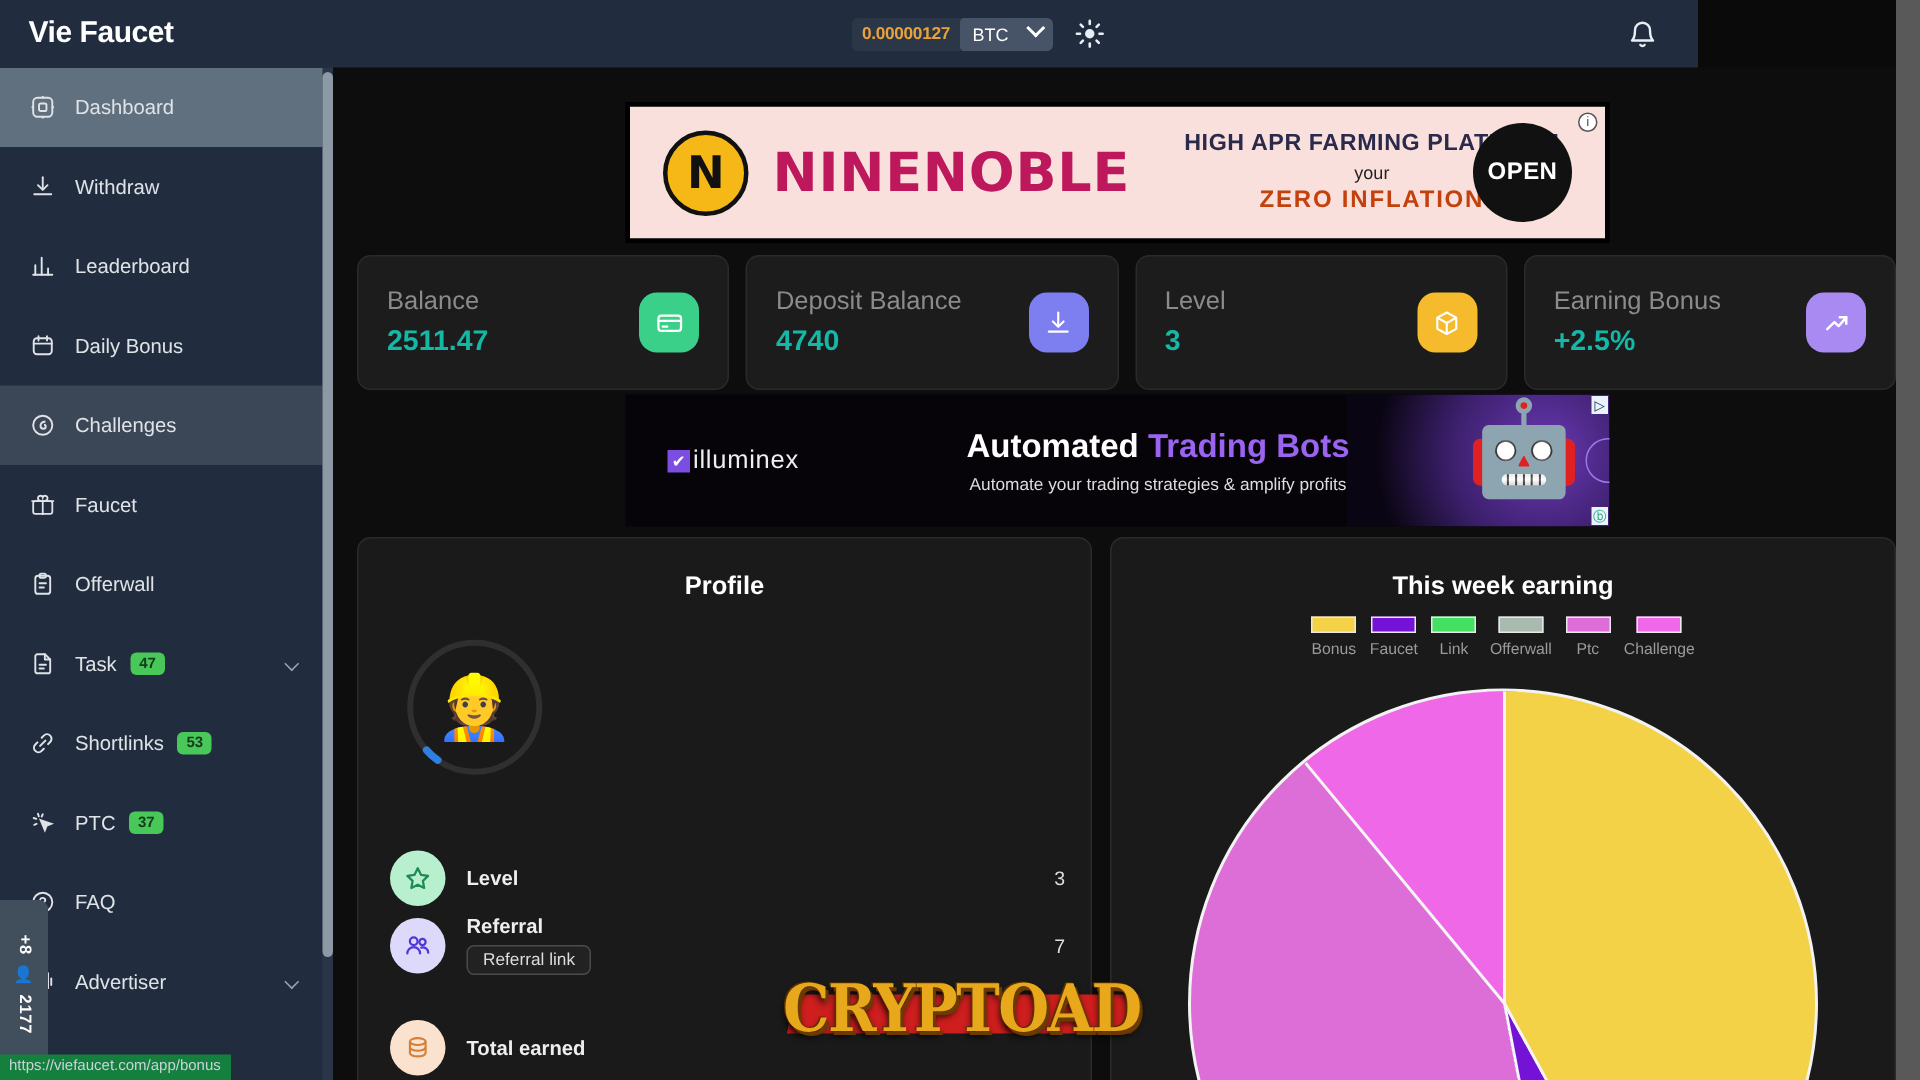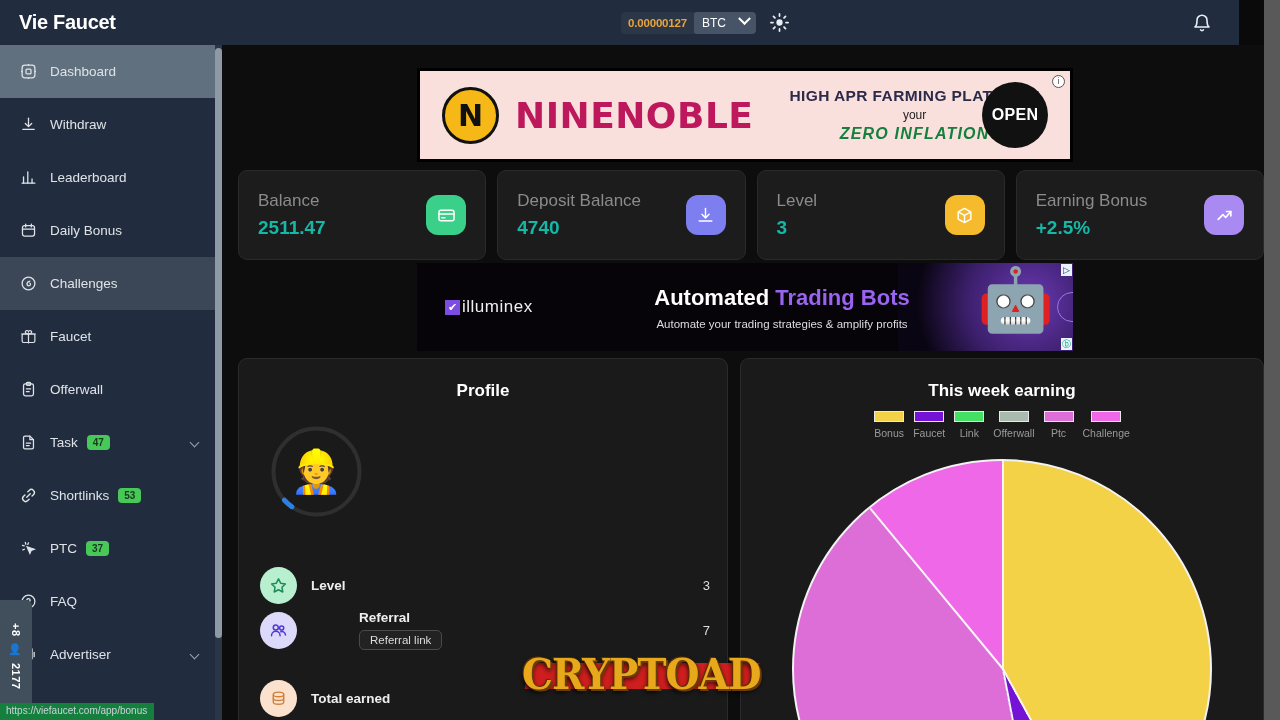--- a/index.html
+++ b/index.html
@@ -6,21 +6,21 @@
   html,body { width:1280px; height:720px; overflow:hidden; }
   body {
     background:#0a0a0a;
     font-family:"Liberation Sans", sans-serif;
     color:#fff;
     position:relative;
   }
 
   
   #topbar{
-    position:absolute; left:0; top:0; width:1239px; height:45px;
+    position:absolute; left:0; top:0; width:1132px; height:45px;
     background:#212d3e; display:flex; align-items:center; z-index:30;
   }
   #brand{
     width:225px; padding-left:19px; font-size:20px; font-weight:bold;
     letter-spacing:-0.3px; color:#ffffff;
   }
   #top-center{ flex:1; display:flex; align-items:center; justify-content:center; gap:13px; }
   #bal-pill{
     display:flex; align-items:center; height:22px;
     background:#2b3647; border-radius:4px; overflow:hidden;
@@ -125,21 +125,21 @@
     display:flex; align-items:center; justify-content:center;
     font-size:30px; font-weight:bold; color:#111; font-family:"DejaVu Sans",sans-serif;
   }
   #nn-name{
     font-size:36px; font-weight:bold; color:#be185d; margin-left:16px;
     letter-spacing:0.5px; font-family:"DejaVu Sans", sans-serif;
   }
   #nn-mid{ margin-left:36px; text-align:center; color:#2b2a4a; }
   #nn-l1{ font-size:15.5px; font-weight:bold; letter-spacing:0.4px; }
   #nn-l2{ font-size:12px; margin:3px 0; color:#222; }
-  #nn-l3{ font-size:16px; font-weight:bold; color:#15803d; letter-spacing:1.2px;font-style:italic; }
+  #nn-l3{ font-size:16px; font-weight:bold; color:#c2410c; letter-spacing:1.2px; }
   #nn-open{
     position:absolute; right:22px; top:50%; transform:translateY(-50%);
     width:66px; height:66px; border-radius:50%; background:#111;
     display:flex; align-items:center; justify-content:center;
     color:#fff; font-size:16px; font-weight:bold; letter-spacing:0.3px;
   }
   #nn-info{
     position:absolute; right:5px; top:4px; width:13px; height:13px;
     border:1.4px solid #555; border-radius:50%; color:#555;
     font-size:9px; text-align:center; line-height:11px; background:#fff;
@@ -180,21 +180,21 @@
   #illu{
     position:absolute; left:28px; top:50%; transform:translateY(-50%);
     display:flex; align-items:center; gap:2px;
   }
   #illu-chk{
     width:15px; height:15px; background:#7b4de0; color:#fff;
     font-size:11px; display:flex; align-items:center; justify-content:center;
   }
   #illu-txt{ font-size:17px; color:#eee; letter-spacing:0.5px; }
   #b2-mid{
-    position:absolute; left:150px; top:50%; transform:translateY(-50%);
+    position:absolute; left:140px; top:50%; transform:translateY(-50%);
     width:430px; text-align:center;
   }
   #b2-h{ font-size:22px; font-weight:bold; }
   #b2-h .w2{ color:#9a63f0; }
   #b2-sub{ font-size:11.5px; color:#ddd; margin-top:7px; }
   #b2-cta{
     position:absolute; left:640px; top:50%; transform:translateY(-50%);
     border:1.5px solid #9a78e8; border-radius:22px; padding:7px 16px;
     font-size:12.5px; color:#eee; white-space:nowrap; cursor:pointer;
   }
@@ -540,21 +540,21 @@
             <div class="prow-ico" style="background:#b8f0cf;color:#1f8a52">
               <svg viewBox="0 0 24 24" fill="none" stroke="currentColor" stroke-width="1.9" stroke-linejoin="round">
                 <path d="m12 3.6 2.7 5.5 6 .9-4.35 4.2 1.03 6L12 17.4 6.62 20.2l1.03-6L3.3 10l6-.9z"></path>
               </svg>
             </div>
             <div class="prow-main">
               <div class="prow-label">Level</div>
             </div>
             <div class="prow-val">3</div>
           </div>
-          <div class="prow" style="top: 245px; gap: 48px;">
+          <div class="prow" style="top: 245px;">
             <div class="prow-ico" style="background:#ddd9fb;color:#4d3ad6">
               <svg viewBox="0 0 24 24" fill="none" stroke="currentColor" stroke-width="1.9" stroke-linecap="round">
                 <circle cx="8.6" cy="8.2" r="3.2"></circle>
                 <circle cx="16" cy="8.8" r="2.6"></circle>
                 <path d="M3.2 18.5a5.4 5.4 0 0 1 10.8 0"></path>
                 <path d="M15 13.6a4.4 4.4 0 0 1 5.8 4.2"></path>
               </svg>
             </div>
             <div class="prow-main"><div class="prow-label">Referral</div><div class="ref-link-btn">Referral link</div></div>
             <div class="prow-val">7</div>

